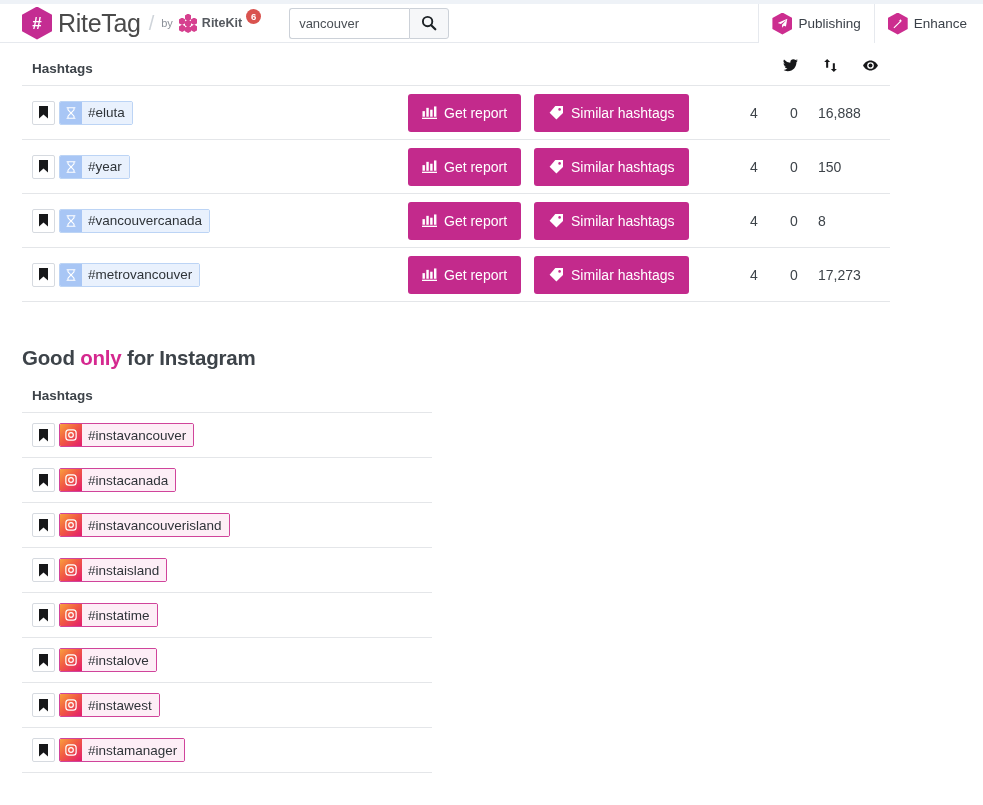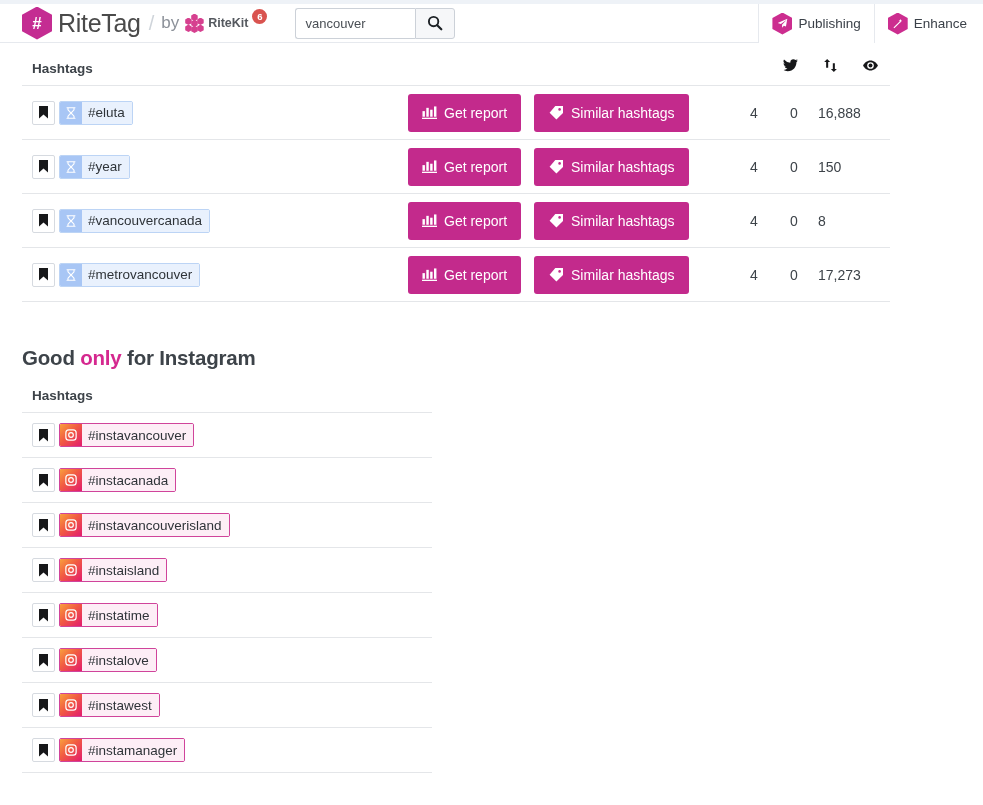--- a/index.html
+++ b/index.html
@@ -28,21 +28,21 @@
     width: 30px; height: 33px; position: relative; display: inline-block;
     background: #c42c92;
     clip-path: polygon(50% 0%, 100% 25%, 100% 75%, 50% 100%, 0% 75%, 0% 25%);
     display: flex; align-items: center; justify-content: center;
   }
   .hex .glyph { color: #fff; font-size: 17px; font-weight: bold; line-height: 1; }
   .brandname {
     font-size: 25px; color: #4a4a4a; margin-left: 6px; letter-spacing: -0.3px;
   }
   .slash { color: #cfd4da; font-size: 20px; margin: 0 7px 0 8px; }
-  .byword { font-size: 17px; color: #8c9199; margin-right: 6px; }
+  .byword { font-size: 11px; color: #8c9199; margin-right: 6px; }
   .ritekit-dots { width: 19px; height: 19px; position: relative; margin-right: 4px; }
   .ritekit-dots i {
     position: absolute; width: 6.5px; height: 7.5px; background: #d6408f;
     clip-path: polygon(50% 0%, 100% 25%, 100% 75%, 50% 100%, 0% 75%, 0% 25%);
   }
   .ritekit-label { font-size: 12.5px; color: #55595f; font-weight: 600; }
   .notif-badge {
     width: 15px; height: 15px; border-radius: 50%;
     background: #d9534f; color: #fff; font-size: 9.5px;
     display: flex; align-items: center; justify-content: center;

